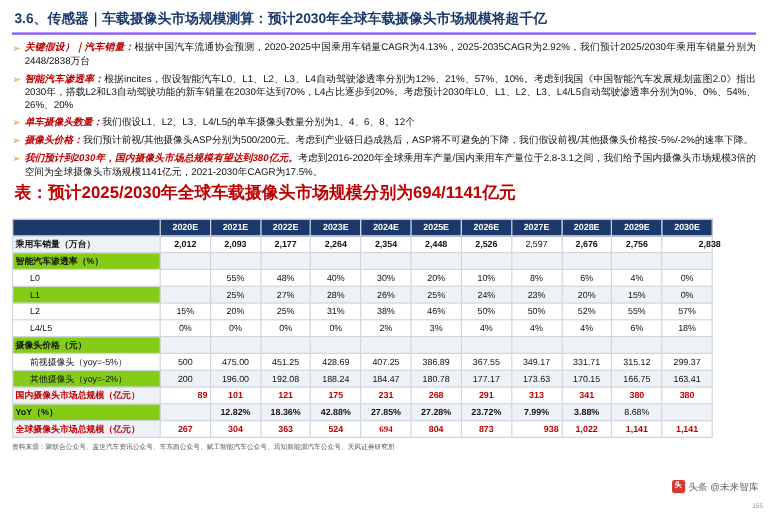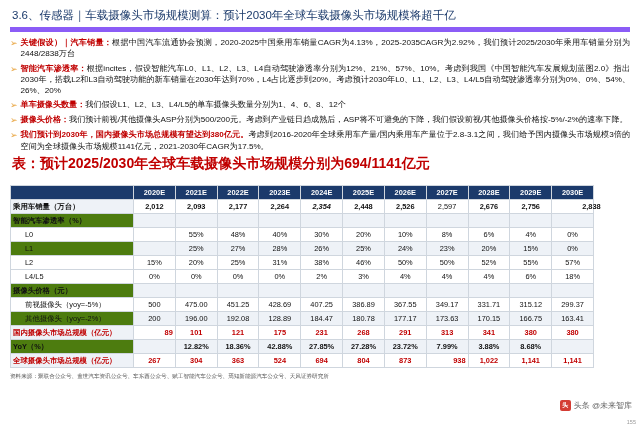--- a/index.html
+++ b/index.html
@@ -6,44 +6,44 @@
   body{
     width:640px;height:427px;
     background:#ffffff;
     font-family:"Liberation Sans","DejaVu Sans",sans-serif;
     color:#111;
     overflow:hidden;
     position:relative;
   }
   .page{width:640px;height:427px;position:relative;box-sizing:border-box;padding:6px 10px 0 10px;}
   .title{
-    font-size:11.5px;font-weight:normal;color:#1b3a6b;
+    font-size:11.5px;font-weight:bold;color:#1b3a6b;
     padding:2px 0 4px 2px;letter-spacing:0px;
-    border-bottom:5px solid #8b5cf6;
+    border-bottom:2px solid #8b5cf6;
     white-space:nowrap;
   }
   .bullets{margin-top:5px;}
   .brow{display:flex;align-items:flex-start;margin-bottom:3px;}
   .arrow{
     color:#e8a33d;font-size:9px;line-height:11px;margin-right:3px;flex:0 0 auto;padding-top:1px;
   }
   .btext{font-size:8.1px;line-height:11.3px;color:#111;text-align:justify;}
-  .k{color:#c00000;font-weight:bold;}
+  .k{color:#c00000;font-weight:bold;font-style:italic;}
   .tblcap{font-size:14px;font-weight:bold;color:#c00000;margin:3px 0 2px 2px;}
   table{border-collapse:collapse;width:584px;font-size:7.4px;table-layout:fixed;margin-top:12px;}
   th,td{border:1px solid #cfd6de;padding:1px 2px;height:11px;}
   thead th{
     background:#1b3a6b;color:#fff;font-weight:bold;text-align:center;font-size:7.4px;
   }
   thead th.first{text-align:left;width:118px;}
   td.lbl{text-align:left;background:#eef2f7;font-weight:bold;color:#111;}
   td.lbl.ind{padding-left:14px;font-weight:normal;background:#fff;}
   td.num{text-align:center;}
   tr.alt td{background:#eef2f7;}
-  tr.alt td.lbl{background:#4d7c0f;}
+  tr.alt td.lbl{background:#84cc16;}
   tr.head2 td{background:#eef2f7;font-weight:bold;}
   .src{
     margin-top:4px;font-size:5.6px;color:#555;line-height:8px;
   }
   .footer-badge{
     position:absolute;right:8px;bottom:16px;
     display:flex;align-items:center;gap:3px;
   }
   .badge-sq{
     width:11px;height:11px;background:#d43c33;border-radius:2px;
@@ -101,21 +101,21 @@
         <th>2030E</th>
       </tr>
     </thead>
     <tbody>
         <tr>
           <td class="lbl">乘用车销量（万台）</td>
           <td class="num" style="font-weight: bold;">2,012</td>
           <td class="num" style="font-weight: bold;">2,093</td>
           <td class="num" style="font-weight: bold;">2,177</td>
           <td class="num" style="font-weight: bold;">2,264</td>
-          <td class="num" style="font-weight: bold; font-style: italic;">2,354</td>
+          <td class="num" style="font-weight: bold;">2,354</td>
           <td class="num" style="font-weight: bold;">2,448</td>
           <td class="num" style="font-weight: bold;">2,526</td>
           <td class="num" style="font-weight: normal;">2,597</td>
           <td class="num" style="font-weight: bold;">2,676</td>
           <td class="num" style="font-weight: bold;">2,756</td>
           <td class="num" style="font-weight: bold; padding-left: 30px;">2,838</td>
         </tr>
         <tr class="alt head2">
           <td class="lbl">智能汽车渗透率（%）</td>
           <td class="num"></td>
@@ -212,21 +212,21 @@
           <td class="num">349.17</td>
           <td class="num">331.71</td>
           <td class="num">315.12</td>
           <td class="num">299.37</td>
         </tr>
         <tr class="alt">
           <td class="lbl ind">其他摄像头（yoy=-2%）</td>
           <td class="num">200</td>
           <td class="num">196.00</td>
           <td class="num">192.08</td>
-          <td class="num">128.89</td>
+          <td class="num">188.24</td>
           <td class="num">184.47</td>
           <td class="num">180.78</td>
           <td class="num">177.17</td>
           <td class="num">173.63</td>
           <td class="num">170.15</td>
           <td class="num">166.75</td>
           <td class="num">163.41</td>
         </tr>
         <tr>
           <td class="lbl" style="color: rgb(192, 0, 0); font-weight: bold;">国内摄像头市场总规模（亿元）</td>
@@ -246,30 +246,30 @@
           <td class="lbl">YoY（%）</td>
           <td class="num" style="font-weight: bold;"></td>
           <td class="num" style="font-weight: bold;">12.82%</td>
           <td class="num" style="font-weight: bold;">18.36%</td>
           <td class="num" style="font-weight: bold;">42.88%</td>
           <td class="num" style="font-weight: bold;">27.85%</td>
           <td class="num" style="font-weight: bold;">27.28%</td>
           <td class="num" style="font-weight: bold;">23.72%</td>
           <td class="num" style="font-weight: bold;">7.99%</td>
           <td class="num" style="font-weight: bold;">3.88%</td>
-          <td class="num" style="font-weight: bold;">8.68%</td>
+          <td class="num" style="font-weight: normal;">8.68%</td>
           <td class="num" style="font-weight: bold;"></td>
         </tr>
         <tr>
           <td class="lbl" style="color: rgb(192, 0, 0); font-weight: bold;">全球摄像头市场总规模（亿元）</td>
           <td class="num" style="color: rgb(192, 0, 0); font-weight: bold;">267</td>
           <td class="num" style="color: rgb(192, 0, 0); font-weight: bold;">304</td>
           <td class="num" style="color: rgb(192, 0, 0); font-weight: bold;">363</td>
           <td class="num" style="color: rgb(192, 0, 0); font-weight: bold;">524</td>
-          <td class="num" style="color: rgb(192, 0, 0); font-weight: bold;">694</td>
+          <td class="num" style="color: rgb(192, 0, 0); font-weight: bold; font-family: Liberation Serif, serif;">694</td>
           <td class="num" style="color: rgb(192, 0, 0); font-weight: bold;">804</td>
           <td class="num" style="color: rgb(192, 0, 0); font-weight: bold;">873</td>
           <td class="num" style="color: rgb(192, 0, 0); font-weight: bold; text-align: right;">938</td>
           <td class="num" style="color: rgb(192, 0, 0); font-weight: bold;">1,022</td>
           <td class="num" style="color: rgb(192, 0, 0); font-weight: bold;">1,141</td>
           <td class="num" style="color: rgb(192, 0, 0); font-weight: bold;">1,141</td>
         </tr>
       </tbody>
   </table>
 

